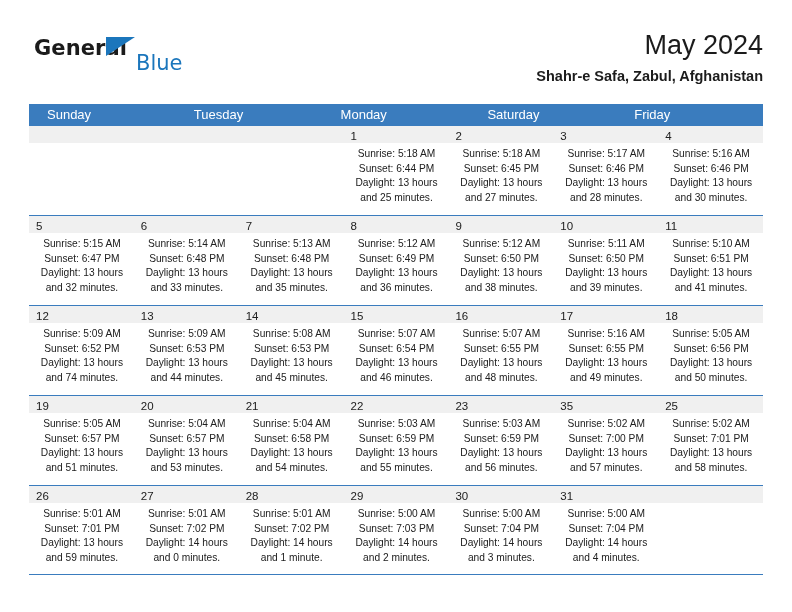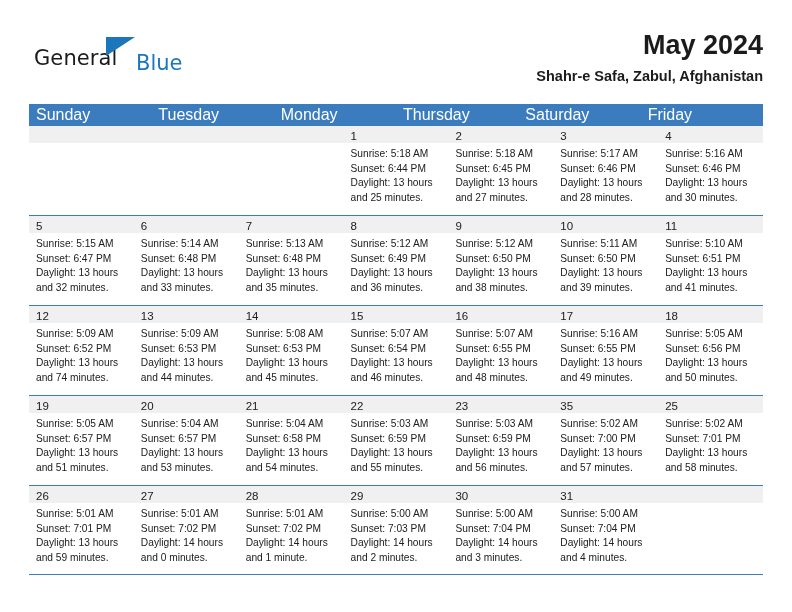--- a/index.html
+++ b/index.html
@@ -32,26 +32,26 @@
   .brand {
     position: absolute;
     left: 0;
     top: 4px;
     width: 230px;
     height: 56px;
   }
   .brand-general {
     position: absolute;
     left: 5px;
-    top: 14px;
+    top: 4px;
     font-size: 21px;
     letter-spacing: 0.1px;
     color: #1b1b1b;
     font-family: "DejaVu Sans", sans-serif;
-    font-weight: 400;
+    font-weight: 700;
   }
   .brand-triangle {
     position: absolute;
     left: 77px;
     top: 5px;
     width: 0;
     height: 0;
     border-left: 29px solid #1b76bc;
     border-bottom: 19px solid transparent;
   }
@@ -70,21 +70,21 @@
     position: absolute;
     right: 0;
     top: 0;
     text-align: right;
   }
   .cal-title {
     font-size: 27px;
     color: #1b1b1b;
     line-height: 34px;
     white-space: nowrap;
-    font-weight: 700;
+    font-weight: 400;
   }
   .cal-subtitle {
     margin-top: 5px;
     font-size: 14.5px;
     color: #1b1b1b;
     line-height: 18px;
     white-space: nowrap;
     font-weight: 700;
   }
 
@@ -96,23 +96,23 @@
     width: 734px;
   }
   .dow-row {
     display: flex;
     background: #3a7cbe;
     height: 21px;
   }
   .dow {
     flex: 1 1 0;
     color: #ffffff;
-    font-size: 16px;
+    font-size: 13px;
     line-height: 21px;
-    padding-left: 7px;
+    padding-left: 18px;
     box-sizing: border-box;
     white-space: nowrap;
   }
   .week {
     display: flex;
     height: 90px;
     border-top: 1.5px solid #3a7cbe;
     box-sizing: border-box;
   }
   .week:last-child {
@@ -131,20 +131,21 @@
     padding-left: 7px;
     box-sizing: border-box;
   }
   .daynum {
     font-size: 11.5px;
     line-height: 17px;
     color: #202020;
   }
   .details {
     padding: 4px 6px 0 7px;
+    text-align: center;
   }
   .detail-line {
     font-size: 10.2px;
     line-height: 14.6px;
     color: #202020;
     white-space: nowrap;
   }
 </style>
 </head>
 <body>
@@ -161,21 +162,20 @@
       <div class="cal-title">May 2024</div>
       <div class="cal-subtitle">Shahr-e Safa, Zabul, Afghanistan</div>
     </div>
   </div>
 
   <div class="calendar">
     <div class="dow-row">
       <div class="dow">Sunday</div>
       <div class="dow">Tuesday</div>
       <div class="dow">Monday</div>
-      <div class="dow">Thursday</div>
       <div class="dow">Saturday</div>
       <div class="dow">Friday</div>
     </div>
     <div id="weeks-container">
         <div class="week">
           <div class="cell empty">
             <div class="daynum-band"><span class="daynum"></span></div>
           </div>
           <div class="cell empty">
             <div class="daynum-band"><span class="daynum"></span></div>

